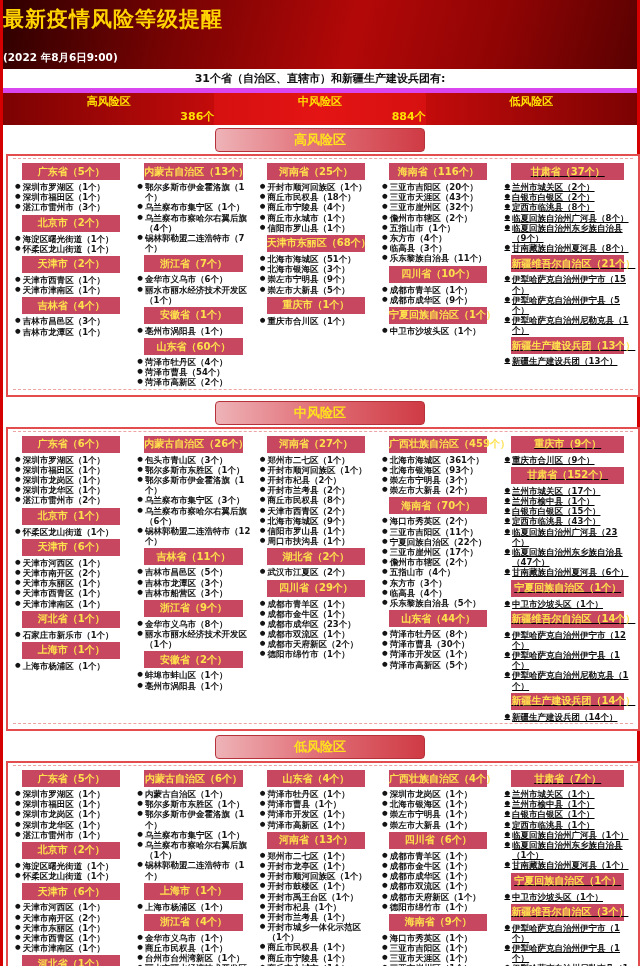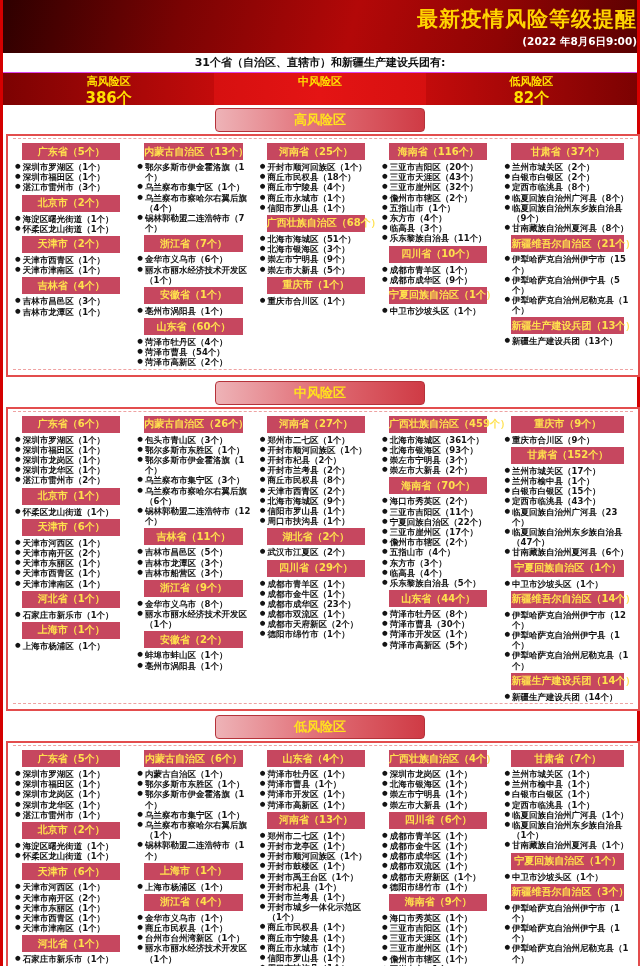--- a/index.html
+++ b/index.html
@@ -6,54 +6,54 @@
   html,body { background:#fff; }
   body { width:640px; font-family:"DejaVu Sans","Liberation Sans",sans-serif; }
   .page{
     width:640px; min-height:966px; background:#fff;
     border-left:3px solid #d40000; border-right:3px solid #d40000;
     display:flex; flex-direction:column; position:relative;
   }
   
   .header{
     background:linear-gradient(105deg,#2e0000 0%,#7a0303 28%,#b30808 55%,#8f0404 78%,#5a0101 100%);
-    padding:5px 0 4px; text-align:right;
+    padding:5px 0 4px; text-align:left;
   }
   .title{ color:#ffd400; font-size:21px; font-weight:bold; letter-spacing:1px; }
-  .hdate{ color:#ffffff; font-size:10.5px; font-weight:bold; margin-top:2px; }
+  .hdate{ color:#ffffff; font-size:10.5px; font-weight:bold; margin-top:18px; }
   .subtitle{
     background:#ffffff; color:#111; text-align:center; font-size:11px; font-weight:bold;
-    padding:2px 0; border-bottom:1px solid #d946ef;
+    padding:2px 0; border-bottom:5px solid #d946ef;
   }
   
   .summary{ display:flex; height:32px; }
   .sum-cell{ flex:1; text-align:center; color:#ffe000; font-weight:bold; padding-top:1px; }
   .sum-cell .lbl{ font-size:11px; }
-  .sum-cell .cnt{ font-size:15px; }
+  .sum-cell .cnt{ font-size:11px;text-align:right; }
   .sum-cell.c0{ background:linear-gradient(90deg,#7c0202,#c30b0b); }
   .sum-cell.c1{ background:linear-gradient(90deg,#d61010,#e41414,#d61010); }
   .sum-cell.c2{ background:linear-gradient(90deg,#c30b0b,#7c0202); }
   
   #sections{ display:flex; flex-direction:column; flex:1; }
   .banner{
     width:210px; margin:3px auto 2px; padding:2px 0; text-align:center;
     background:linear-gradient(90deg,#eeb3b7,#e2737b 45%,#cf3b45);
     border:1px solid #b5323a; border-radius:4px;
     color:#ffe11e; font-size:13px; font-weight:bold;
   }
   .box{
     border:2px solid #e34d4d; background:#fff; margin:0 3px 1px; padding:1px 2px 3px;
     display:flex; align-items:flex-start;
   }
   .box::before{ content:""; }
   .boxwrap{ width:100%; }
   .dashline{ border-top:1px dashed #efa2a2; margin:1px 3px 2px; }
   .cols{ display:flex; align-items:flex-start; }
   .col{ flex:1 1 0; min-width:0; padding:0 2px; }
-  .col:last-child{ flex:1.12 1 0; }
+  .col:last-child{ flex:1.12 1 0;text-decoration:underline; }
   .prov{
     background:#c6475f; color:#ffe14d; font-size:10px; font-weight:bold;
     text-align:center; margin:2px 10px 2px; padding:1.5px 0; white-space:nowrap;
   }
   .item{
     font-size:8.5px; font-weight:bold; color:#141414; line-height:1.2;
     padding-left:3px; display:flex;
   }
   .dot{ font-size:6.5px; margin:1px 2px 0 0; flex:0 0 auto; }
 </style>
@@ -69,24 +69,24 @@
 
   <div class="subtitle">31个省（自治区、直辖市）和新疆生产建设兵团有:</div>
 
   <div class="summary">
     <div class="sum-cell c0">
       <div class="lbl">高风险区</div>
       <div class="cnt">386个</div>
     </div>
     <div class="sum-cell c1">
       <div class="lbl">中风险区</div>
+      <div class="cnt">884个</div>
     </div>
     <div class="sum-cell c2">
       <div class="lbl">低风险区</div>
-      <div class="cnt">82个</div>
     </div>
   </div>
 
   <div id="sections">
       <div class="banner">高风险区</div>
       <div class="boxwrap box">
         <div class="boxwrap">
           <div class="dashline"></div>
           <div class="cols">
             <div class="col">
@@ -192,21 +192,21 @@
                 <span>商丘市宁陵县（4个）</span>
               </div>
               <div class="item">
                 <span class="dot">●</span>
                 <span>商丘市永城市（1个）</span>
               </div>
               <div class="item">
                 <span class="dot">●</span>
                 <span>信阳市罗山县（1个）</span>
               </div>
-              <div class="prov">广西壮族自治区（68个）</div>
+              <div class="prov">天津市东丽区（68个）</div>
               <div class="item">
                 <span class="dot">●</span>
                 <span>北海市海城区（51个）</span>
               </div>
               <div class="item">
                 <span class="dot">●</span>
                 <span>北海市银海区（3个）</span>
               </div>
               <div class="item">
                 <span class="dot">●</span>

